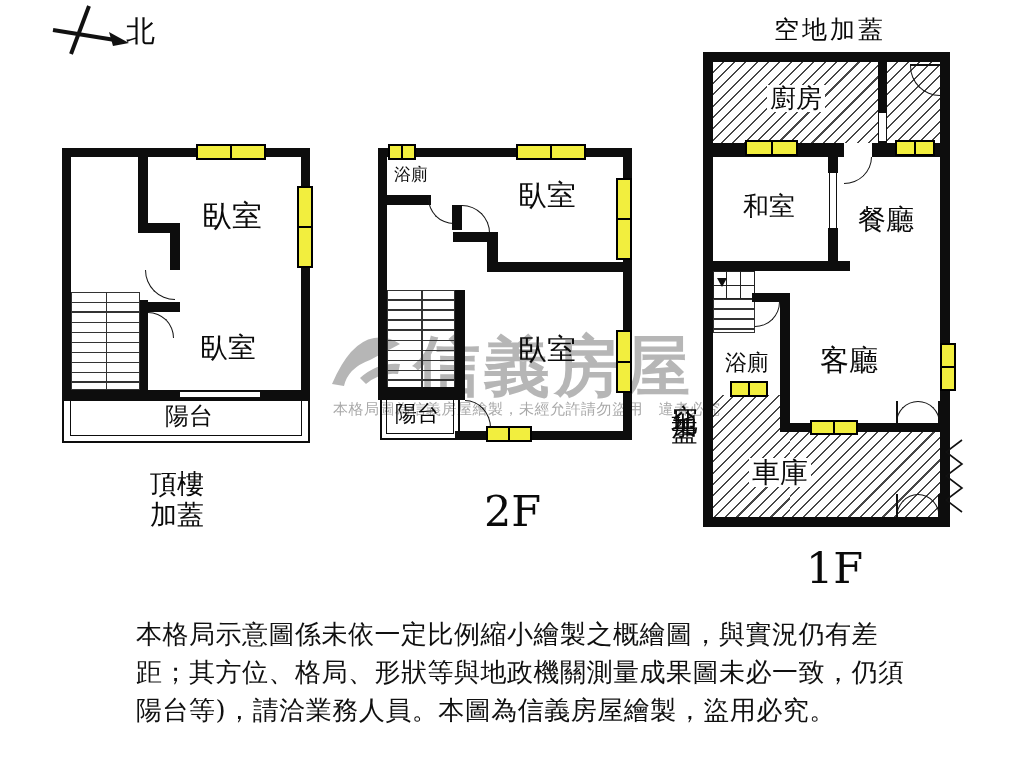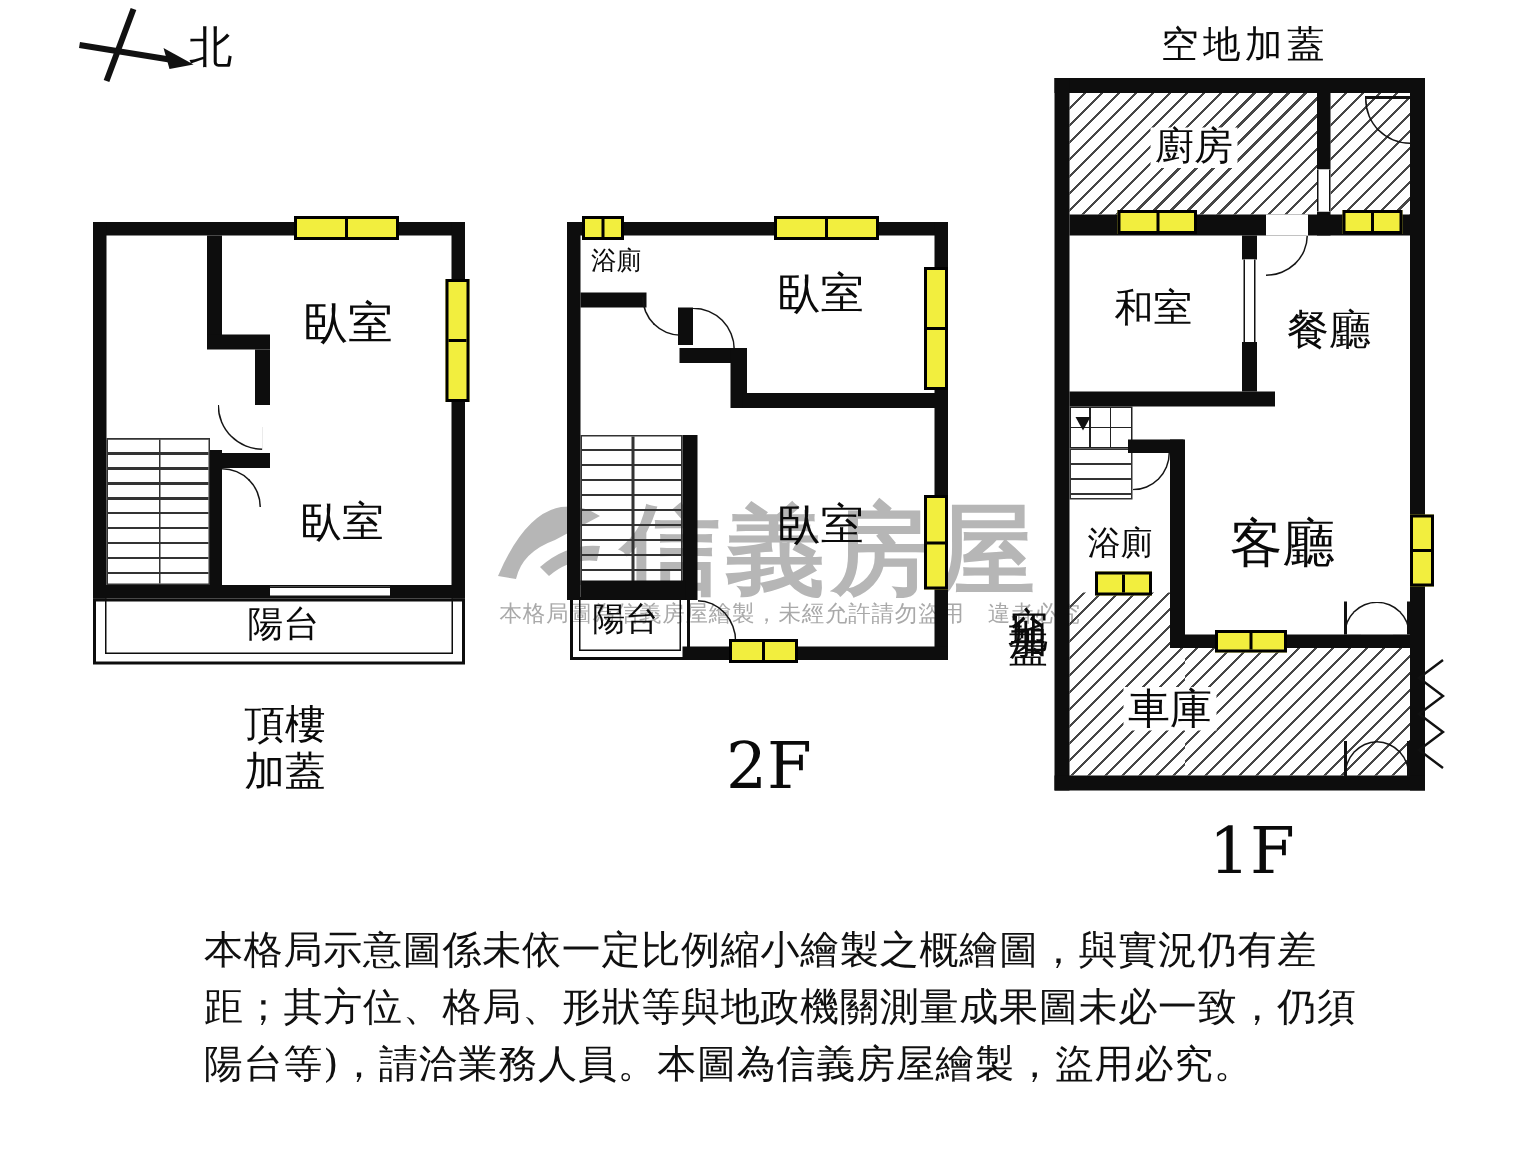--- a/index.html
+++ b/index.html
@@ -87,21 +87,21 @@
 
     <div class="slide" style="left:118px;top:243px;width:80px;height:7px;"></div>
 
     <div class="thin" style="left:0;top:251px;width:248px;height:44px;"></div>
     <div class="thin2" style="left:8px;top:251px;width:232px;height:37px;"></div>
 
     <div class="rlabel" style="left:140px;top:52px;font-size:30px;">臥室</div>
     <div class="rlabel" style="left:138px;top:185px;font-size:28px;">臥室</div>
     <div class="rlabel" style="left:103px;top:256px;font-size:24px;">陽台</div>
   </div>
-  <div class="fl-title" style="left:150px;top:468px;width:80px;text-align:center;font-size:27px;line-height:31px;">
+  <div class="fl-title" style="left:150px;top:468px;width:80px;text-align:left;font-size:27px;line-height:31px;">
     <div>頂樓</div>
     <div>加蓋</div>
   </div>
 
   <div class="plan" style="left:378px;top:148px;width:254px;height:292px;">
     <div class="w" style="left:0;top:0;width:254px;height:9px;"></div>
     <div class="w" style="left:0;top:0;width:9px;height:252px;"></div>
     <div class="w" style="left:245px;top:0;width:9px;height:292px;"></div>
     <div class="w" style="left:77px;top:283px;width:177px;height:9px;"></div>
 
@@ -185,21 +185,21 @@
       <div class="leaf" style="left:0;top:0;width:2px;height:24px;"></div>
       <div class="arc tl" style="left:0;top:0;width:22px;height:24px;"></div>
       <div class="arc tr" style="left:22px;top:0;width:22px;height:24px;"></div>
       <div class="leaf" style="left:42px;top:0;width:2px;height:24px;"></div>
     </div>
 
     <div class="rlabel wbg" style="left:64px;top:33px;font-size:26px;">廚房</div>
     <div class="rlabel" style="left:40px;top:141px;font-size:26px;">和室</div>
     <div class="rlabel" style="left:155px;top:153px;font-size:28px;">餐廳</div>
     <div class="rlabel" style="left:22px;top:299px;font-size:22px;">浴廁</div>
-    <div class="rlabel" style="left:117px;top:293px;font-size:35px;">客廳</div>
+    <div class="rlabel" style="left:117px;top:293px;font-size:29px;">客廳</div>
     <div class="rlabel wbg" style="left:46px;top:406px;font-size:28px;">車庫</div>
   </div>
 
   <svg class="abs" style="left:944px;top:438px;z-index:4;" width="20" height="76" viewBox="0 0 20 76">
     <polyline points="18,2 2,14 18,26 2,38 18,50 2,62 18,74" fill="none" stroke="#111" stroke-width="1.6"></polyline>
   </svg>
   <div class="fl-title" style="left:774px;top:13px;font-size:25px;letter-spacing:3px;">空地加蓋</div>
   <div class="fl-title vert" style="left:668px;top:383px;height:145px;font-size:26px;letter-spacing:5px;">空地加蓋</div>
   <div class="fl-title" style="left:806px;top:543px;font-size:43px;">1F</div>
 

